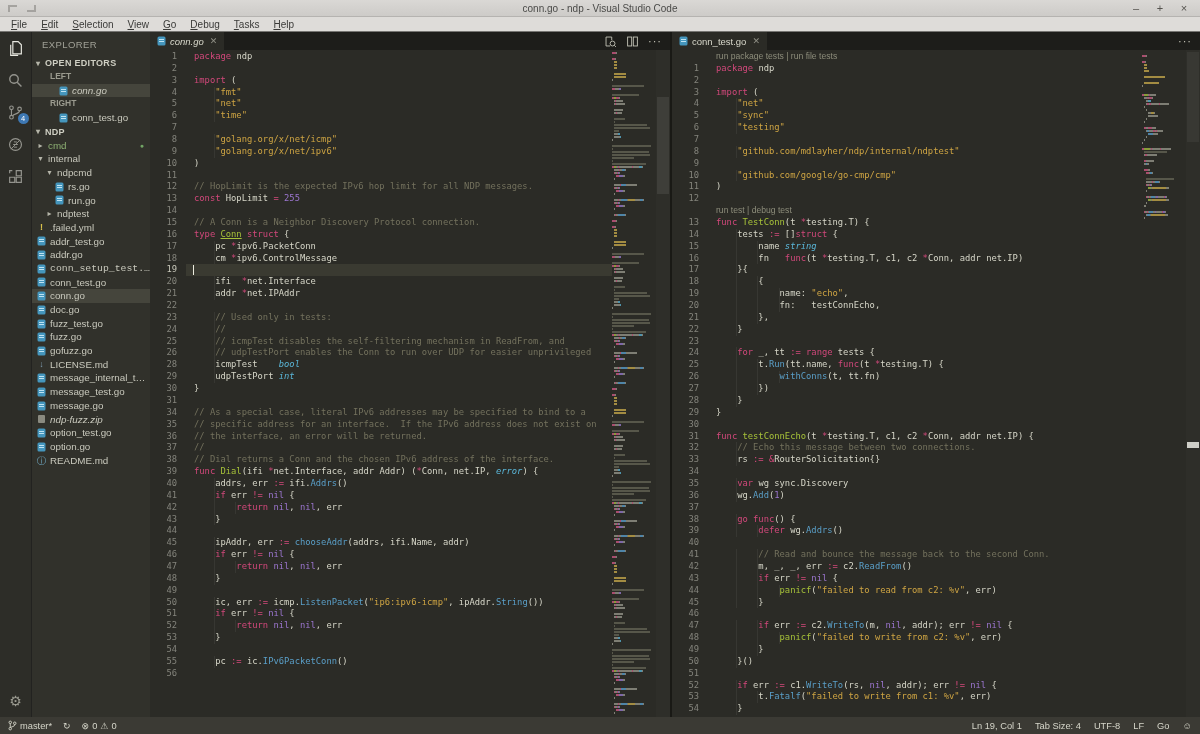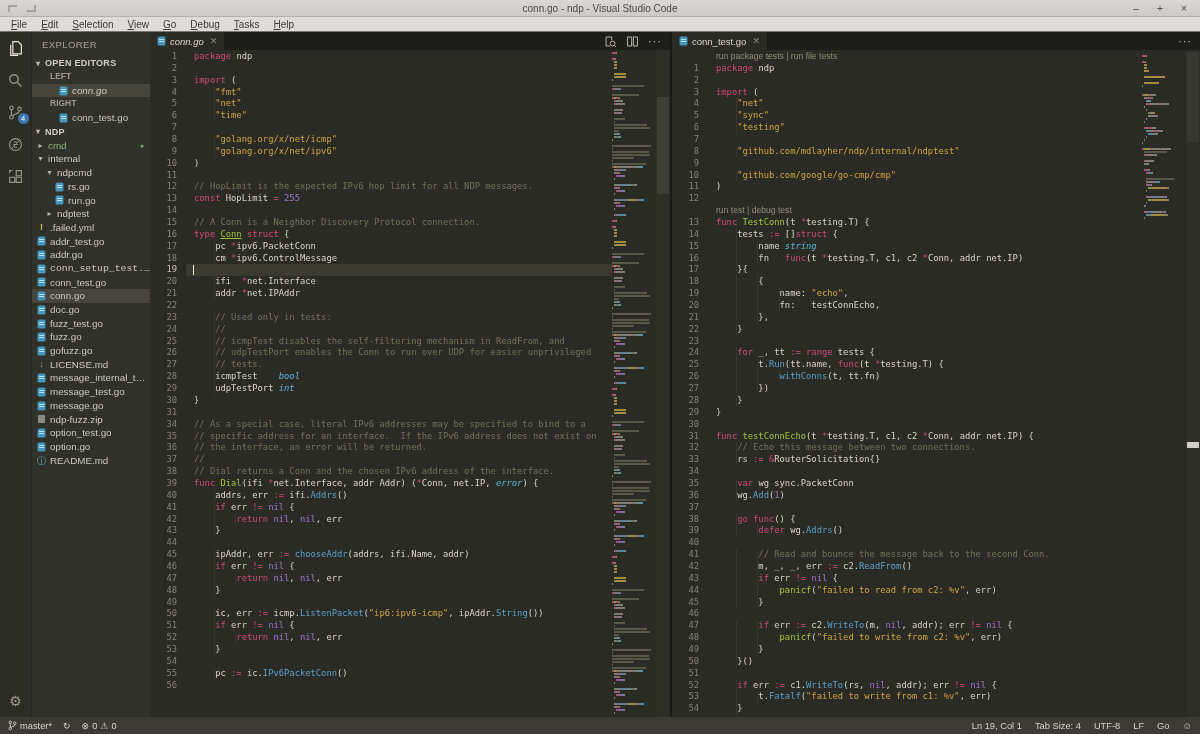--- a/index.html
+++ b/index.html
@@ -378,21 +378,21 @@
           <div class="row" style="padding-left: 4px;">
             <span class="fico">
               <svg width="9" height="10" viewBox="0 0 9 10">
                 <rect x="0.5" y="0.5" width="8" height="9" rx="1.5" fill="#4596bd"></rect>
                 <rect x="2" y="3" width="5" height="1" fill="#bfe3f2"></rect>
                 <rect x="2" y="5" width="5" height="1" fill="#bfe3f2"></rect>
               </svg>
             </span>
             <span class="lbl">message.go</span>
           </div>
-          <div class="row" style="padding-left: 4px;">
+          <div class="row" style="padding-left: 4px; font-style: italic;">
             <span class="fico">
               <span class="ico-zip"></span>
             </span>
             <span class="lbl">ndp-fuzz.zip</span>
           </div>
           <div class="row" style="padding-left: 4px;">
             <span class="fico">
               <svg width="9" height="10" viewBox="0 0 9 10">
                 <rect x="0.5" y="0.5" width="8" height="9" rx="1.5" fill="#4596bd"></rect>
                 <rect x="2" y="3" width="5" height="1" fill="#bfe3f2"></rect>
@@ -471,21 +471,20 @@
               <div class="line"><i class="guide" style="left: 64.2px;"></i><span class="gut">17</span><span class="lb"><span class="tk-d">    pc </span><span class="tk-k">*</span><span class="tk-d">ipv6.PacketConn</span></span></div>
               <div class="line"><i class="guide" style="left: 64.2px;"></i><span class="gut">18</span><span class="lb"><span class="tk-d">    cm </span><span class="tk-k">*</span><span class="tk-d">ipv6.ControlMessage</span></span></div>
               <div class="line cur"><i class="cur-bg"></i><i class="cursor"></i><span class="gut">19</span><span class="lb"></span></div>
               <div class="line"><i class="guide" style="left: 64.2px;"></i><span class="gut">20</span><span class="lb"><span class="tk-d">    ifi  </span><span class="tk-k">*</span><span class="tk-d">net.Interface</span></span></div>
               <div class="line"><i class="guide" style="left: 64.2px;"></i><span class="gut">21</span><span class="lb"><span class="tk-d">    addr </span><span class="tk-k">*</span><span class="tk-d">net.IPAddr</span></span></div>
               <div class="line"><span class="gut">22</span><span class="lb"></span></div>
               <div class="line"><i class="guide" style="left: 64.2px;"></i><span class="gut">23</span><span class="lb"><span class="tk-c">    // Used only in tests:</span></span></div>
               <div class="line"><i class="guide" style="left: 64.2px;"></i><span class="gut">24</span><span class="lb"><span class="tk-c">    //</span></span></div>
               <div class="line"><i class="guide" style="left: 64.2px;"></i><span class="gut">25</span><span class="lb"><span class="tk-c">    // icmpTest disables the self-filtering mechanism in ReadFrom, and</span></span></div>
               <div class="line"><i class="guide" style="left: 64.2px;"></i><span class="gut">26</span><span class="lb"><span class="tk-c">    // udpTestPort enables the Conn to run over UDP for easier unprivileged</span></span></div>
-              <div class="line"><i class="guide" style="left: 64.2px;"></i><span class="gut">27</span><span class="lb"><span class="tk-c">    // tests.</span></span></div>
               <div class="line"><i class="guide" style="left: 64.2px;"></i><span class="gut">28</span><span class="lb"><span class="tk-d">    icmpTest    </span><span class="tk-t">bool</span></span></div>
               <div class="line"><i class="guide" style="left: 64.2px;"></i><span class="gut">29</span><span class="lb"><span class="tk-d">    udpTestPort </span><span class="tk-t">int</span></span></div>
               <div class="line"><span class="gut">30</span><span class="lb"><span class="tk-d">}</span></span></div>
               <div class="line"><span class="gut">31</span><span class="lb"></span></div>
               <div class="line"><span class="gut">34</span><span class="lb"><span class="tk-c">// As a special case, literal IPv6 addresses may be specified to bind to a</span></span></div>
               <div class="line"><span class="gut">35</span><span class="lb"><span class="tk-c">// specific address for an interface.  If the IPv6 address does not exist on</span></span></div>
               <div class="line"><span class="gut">36</span><span class="lb"><span class="tk-c">// the interface, an error will be returned.</span></span></div>
               <div class="line"><span class="gut">37</span><span class="lb"><span class="tk-c">//</span></span></div>
               <div class="line"><span class="gut">38</span><span class="lb"><span class="tk-c">// Dial returns a Conn and the chosen IPv6 address of the interface.</span></span></div>
               <div class="line"><span class="gut">39</span><span class="lb"><span class="tk-k">func </span><span class="tk-f">Dial</span><span class="tk-d">(ifi </span><span class="tk-k">*</span><span class="tk-d">net.Interface, addr Addr) (</span><span class="tk-k">*</span><span class="tk-d">Conn, net.IP, </span><span class="tk-t">error</span><span class="tk-d">) {</span></span></div>
@@ -783,21 +782,21 @@
               <div class="line"><i class="guide" style="left: 64.2px;"></i><i class="guide" style="left: 85.4px;"></i><span class="gut">25</span><span class="lb"><span class="tk-d">        t.</span><span class="tk-m">Run</span><span class="tk-d">(tt.name, </span><span class="tk-k">func</span><span class="tk-d">(t </span><span class="tk-k">*</span><span class="tk-d">testing.T) {</span></span></div>
               <div class="line"><i class="guide" style="left: 64.2px;"></i><i class="guide" style="left: 85.4px;"></i><i class="guide" style="left: 106.6px;"></i><span class="gut">26</span><span class="lb"><span class="tk-d">            </span><span class="tk-m">withConns</span><span class="tk-d">(t, tt.fn)</span></span></div>
               <div class="line"><i class="guide" style="left: 64.2px;"></i><i class="guide" style="left: 85.4px;"></i><span class="gut">27</span><span class="lb"><span class="tk-d">        })</span></span></div>
               <div class="line"><i class="guide" style="left: 64.2px;"></i><span class="gut">28</span><span class="lb"><span class="tk-d">    }</span></span></div>
               <div class="line"><span class="gut">29</span><span class="lb"><span class="tk-d">}</span></span></div>
               <div class="line"><span class="gut">30</span><span class="lb"></span></div>
               <div class="line"><span class="gut">31</span><span class="lb"><span class="tk-k">func </span><span class="tk-f">testConnEcho</span><span class="tk-d">(t </span><span class="tk-k">*</span><span class="tk-d">testing.T, c1, c2 </span><span class="tk-k">*</span><span class="tk-d">Conn, addr net.IP) {</span></span></div>
               <div class="line"><i class="guide" style="left: 64.2px;"></i><span class="gut">32</span><span class="lb"><span class="tk-c">    // Echo this message between two connections.</span></span></div>
               <div class="line"><i class="guide" style="left: 64.2px;"></i><span class="gut">33</span><span class="lb"><span class="tk-d">    rs </span><span class="tk-k">:=</span><span class="tk-d"> </span><span class="tk-k">&amp;</span><span class="tk-d">RouterSolicitation{}</span></span></div>
               <div class="line"><span class="gut">34</span><span class="lb"></span></div>
-              <div class="line"><i class="guide" style="left: 64.2px;"></i><span class="gut">35</span><span class="lb"><span class="tk-k">    var </span><span class="tk-d">wg sync.PacketConn</span></span></div>
+              <div class="line"><i class="guide" style="left: 64.2px;"></i><span class="gut">35</span><span class="lb"><span class="tk-k">    var </span><span class="tk-d">wg sync.Discovery</span></span></div>
               <div class="line"><i class="guide" style="left: 64.2px;"></i><span class="gut">36</span><span class="lb"><span class="tk-d">    wg.</span><span class="tk-m">Add</span><span class="tk-d">(</span><span class="tk-n">1</span><span class="tk-d">)</span></span></div>
               <div class="line"><span class="gut">37</span><span class="lb"></span></div>
               <div class="line"><i class="guide" style="left: 64.2px;"></i><span class="gut">38</span><span class="lb"><span class="tk-k">    go func</span><span class="tk-d">() {</span></span></div>
               <div class="line"><i class="guide" style="left: 64.2px;"></i><i class="guide" style="left: 85.4px;"></i><span class="gut">39</span><span class="lb"><span class="tk-k">        defer </span><span class="tk-d">wg.</span><span class="tk-m">Addrs</span><span class="tk-d">()</span></span></div>
               <div class="line"><span class="gut">40</span><span class="lb"></span></div>
               <div class="line"><i class="guide" style="left: 64.2px;"></i><i class="guide" style="left: 85.4px;"></i><span class="gut">41</span><span class="lb"><span class="tk-c">        // Read and bounce the message back to the second Conn.</span></span></div>
               <div class="line"><i class="guide" style="left: 64.2px;"></i><i class="guide" style="left: 85.4px;"></i><span class="gut">42</span><span class="lb"><span class="tk-d">        m, _, _, err </span><span class="tk-k">:=</span><span class="tk-d"> c2.</span><span class="tk-m">ReadFrom</span><span class="tk-d">()</span></span></div>
               <div class="line"><i class="guide" style="left: 64.2px;"></i><i class="guide" style="left: 85.4px;"></i><span class="gut">43</span><span class="lb"><span class="tk-k">        if </span><span class="tk-d">err </span><span class="tk-k">!=</span><span class="tk-d"> </span><span class="tk-n">nil</span><span class="tk-d"> {</span></span></div>
               <div class="line"><i class="guide" style="left: 64.2px;"></i><i class="guide" style="left: 85.4px;"></i><i class="guide" style="left: 106.6px;"></i><span class="gut">44</span><span class="lb"><span class="tk-d">            </span><span class="tk-f">panicf</span><span class="tk-d">(</span><span class="tk-s">"failed to read from c2: %v"</span><span class="tk-d">, err)</span></span></div>
               <div class="line"><i class="guide" style="left: 64.2px;"></i><i class="guide" style="left: 85.4px;"></i><span class="gut">45</span><span class="lb"><span class="tk-d">        }</span></span></div>

